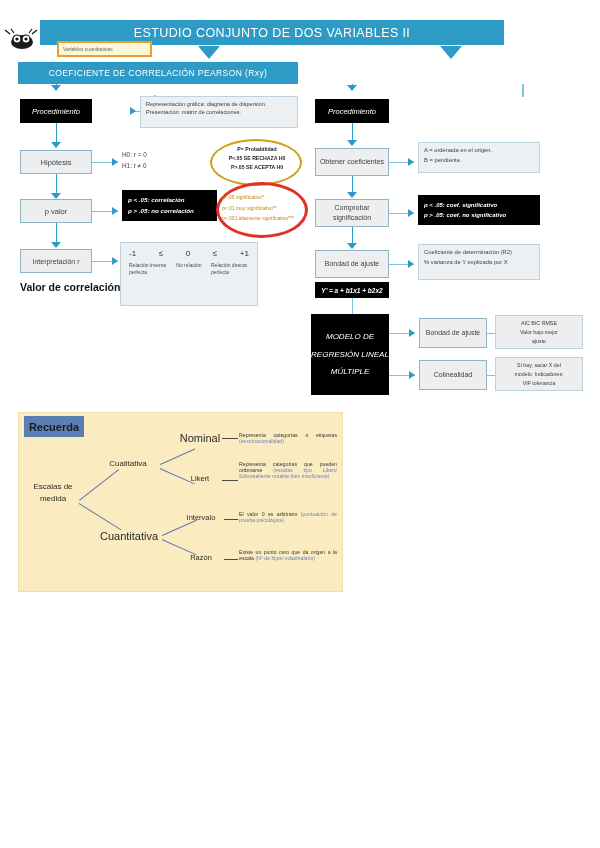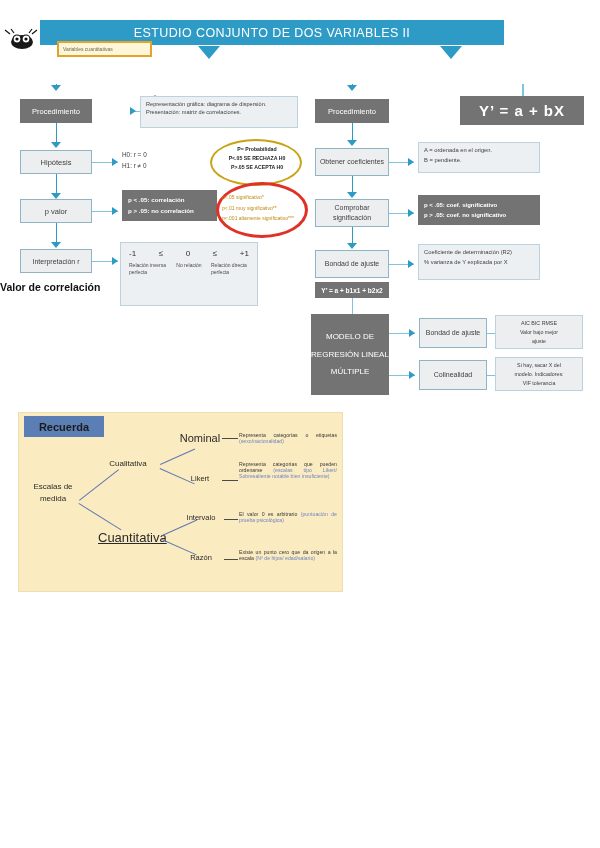--- a/index.html
+++ b/index.html
@@ -18,24 +18,25 @@
   .blue-bar {
     position:absolute;
     background:#2e9bc6;
     color:#ffffff;
     display:flex; align-items:center; justify-content:center;
     text-align:center;
     letter-spacing:.4px;
   }
   .blue-box {
     position:absolute;
-    background:#737373;
+    background:#000000;
     color:#ffffff;
     display:flex; flex-direction:column; align-items:center; justify-content:center;
     text-align:center;
+    font-style:italic;
   }
   .gray-box {
     position:absolute;
     background:#eceeef;
     border:1px solid #8fb4c6;
     color:#404040;
     display:flex; flex-direction:column; align-items:center; justify-content:center;
     text-align:center;
   }
   .light-box {
@@ -119,20 +120,21 @@
     <circle cx="24" cy="11" r="1.6" fill="#111"></circle>
     <path d="M8 6 L3 2 M12 5 L9 1 M30 6 L35 2 M27 5 L30 1" stroke="#111" stroke-width="1.2" fill="none"></path>
   </svg>
   <div class="sticker" style="left:57px; top:41px; width:95px; height:16px; font-size:5px;">
     <span>Variables cuantitativas</span>
   </div>
 
   <div class="big-arrow-down" style="left:198px; top:46px;"></div>
   <div class="big-arrow-down" style="left:440px; top:46px;"></div>
 
+  <div class="blue-bar" style="left:18px; top:62px; width:280px; height:22px; font-size:8.5px;">COEFICIENTE DE CORRELACIÓN PEARSON (Rxy)</div>
 
   <div class="arrow-down" style="left:51px; top:85px;"></div>
   <div class="vline" style="left:55.5px; top:84px; height:5px;"></div>
 
   <div class="blue-box" style="left:20px; top:99px; width:72px; height:24px; font-size:7.5px;">
     <span>Procedimiento</span>
   </div>
 
   <div class="hline" style="left:130px; top:110.5px; width:24px;"></div>
   <div class="vline" style="left:154px; top:95px; height:16px; background:#7fc3de;"></div>
@@ -191,32 +193,31 @@
 P&lt;.05 SE RECHAZA H0
 P&gt;.05 SE ACEPTA H0</div>
 
   <div class="ellipse ell-red" style="left:216px; top:182px; width:92px; height:56px;"></div>
   <div class="plain-text" style="left:222px; top:192px; width:84px; font-size:5px; line-height:2.1; color:#c08a10;">
     <div>p&lt;.05  significativo*</div>
     <div>p&lt;.01  muy significativo**</div>
     <div>p&lt;.001 altamente significativo***</div>
   </div>
 
-  <div class="plain-text" style="left:0; top:281px; font-size:10.5px; font-weight:bold; color:#111;">Valor de correlación</div>
+  <div class="plain-text" style="left:20px; top:281px; font-size:10.5px; font-weight:bold; color:#111;">Valor de correlación</div>
 
 
   <div class="arrow-down" style="left:347px; top:85px;"></div>
   <div class="vline" style="left:351.5px; top:84px; height:5px;"></div>
 
   <div class="blue-box" style="left:315px; top:99px; width:74px; height:24px; font-size:7.5px;">
     <span>Procedimiento</span>
   </div>
 
   <div class="vline" style="left:522px; top:84px; height:13px; background:#7fc3de;"></div>
-  <div class="blue-box eq" style="left:460px; top:96px; width:124px; height:29px; font-size:15px;">Y’ = a + bX</div>
 
   <div class="vline" style="left:351.5px; top:123px; height:19px;"></div>
   <div class="arrow-down" style="left:347px; top:140px;"></div>
 
   <div class="gray-box" style="left:315px; top:148px; width:74px; height:28px; font-size:7px; line-height:1.5;">
     <span>Obtener coeficientes</span>
   </div>
   <div class="hline" style="left:389px; top:161.5px; width:25px;"></div>
   <div class="arrow-right" style="left:408px; top:158px;"></div>
   <div class="light-box" style="left:418px; top:142px; width:122px; height:31px; font-size:5.8px; line-height:1.7; white-space:pre-line;">A = ordenada en el origen.
@@ -265,31 +266,31 @@
   <div class="arrow-right" style="left:409px; top:371px;"></div>
   <div class="gray-box" style="left:419px; top:360px; width:68px; height:30px; font-size:7px; line-height:1.5;">
     <span>Colinealidad</span>
   </div>
   <div class="hline" style="left:487px; top:374.5px; width:8px;"></div>
   <div class="gray-box" style="left:495px; top:357px; width:88px; height:34px; font-size:5.3px; line-height:1.7; white-space:pre-line; background:#eceeef; border-color:#bcd3df;">Si hay, sacar X del
 modelo. Indicadores:
 VIF      tolerancia</div>
 
   <div class="recuerda-panel" style="left:18px; top:412px; width:325px; height:180px;"></div>
-  <div class="recuerda-badge" style="left:24px; top:416px; width:80px; height:21px; font-size:11px;">
+  <div class="recuerda-badge" style="left:24px; top:416px; width:60px; height:21px; font-size:11px;">
     <span>Recuerda</span>
   </div>
 
   <div class="tree-label" style="left:30px; top:481px; width:46px; font-size:8px; line-height:1.5;">Escalas de medida</div>
 
   <div class="tree-line" style="left:79px; top:500px; width:50px; transform:rotate(-38deg);"></div>
   <div class="tree-line" style="left:79px; top:503px; width:50px; transform:rotate(32deg);"></div>
 
   <div class="tree-label" style="left:98px; top:459px; width:60px; font-size:8px;">Cualitativa</div>
-  <div class="tree-label" style="left:98px; top:530px; width:62px; font-size:13px;text-decoration:underline;">Cuantitativa</div>
+  <div class="tree-label" style="left:98px; top:530px; width:62px; font-size:11px;">Cuantitativa</div>
 
   <div class="tree-line" style="left:160px; top:464px; width:38px; transform:rotate(-24deg);"></div>
   <div class="tree-line" style="left:160px; top:468px; width:38px; transform:rotate(24deg);"></div>
 
   <div class="tree-label" style="left:178px; top:432px; width:44px; font-size:11px;">Nominal</div>
   <div class="tree-line-h" style="left:222px; top:438px; width:16px;"></div>
   <div class="tree-desc" style="left:239px; top:432px; width:98px; font-size:5.2px;">
     <span>Representa categorías o etiquetas </span><span class="muted">(sexo/nacionalidad)</span>
   </div>
 

